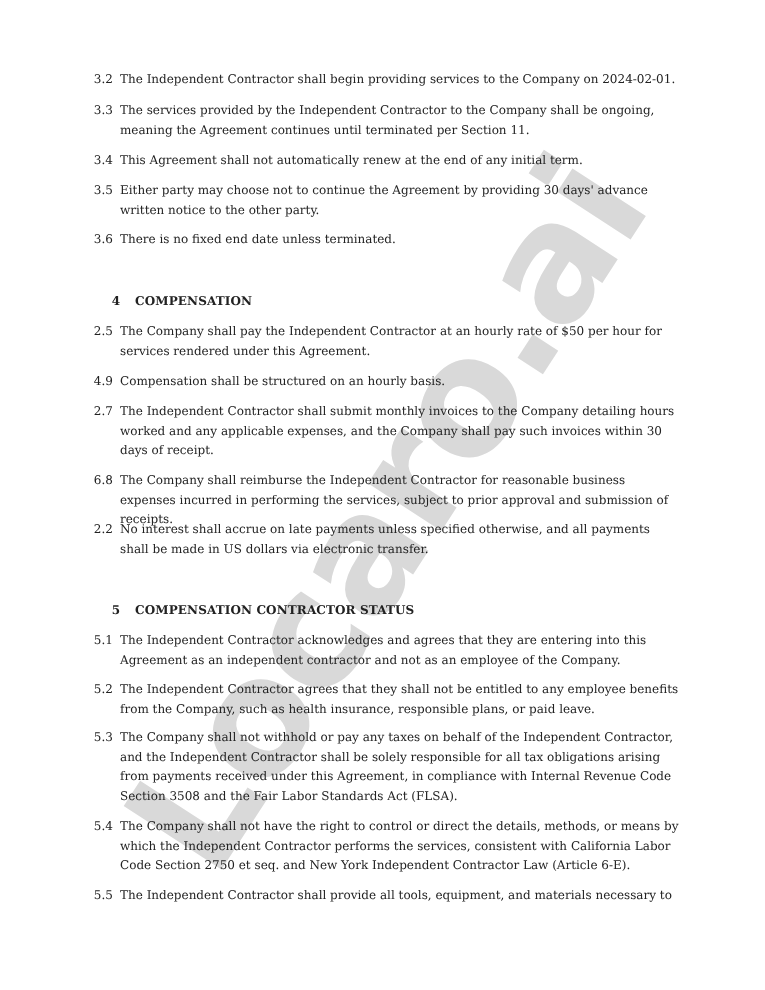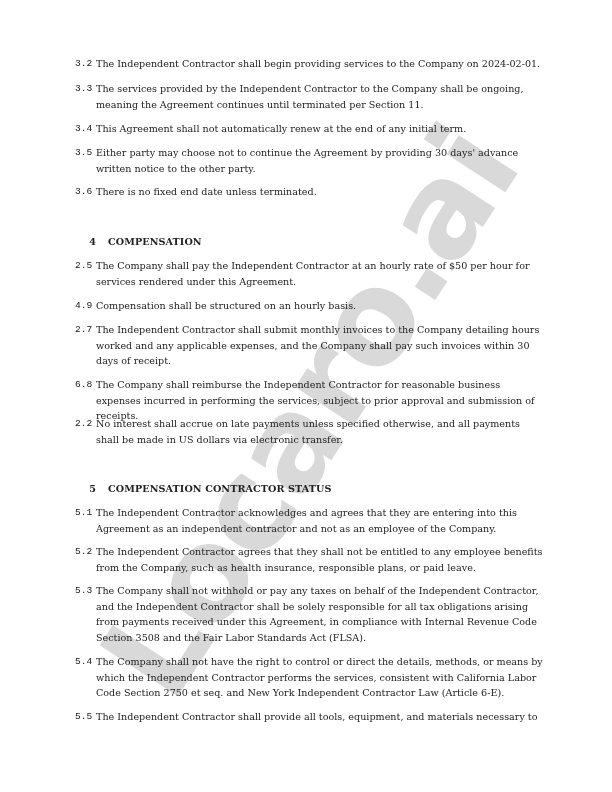--- a/index.html
+++ b/index.html
@@ -45,21 +45,20 @@
       position: absolute;
       left: 0;
       width: 612px;
       font-size: 9.6px;
       line-height: 15.6px;
     }
     .clause .num {
       position: absolute;
       left: 75px;
       width: 22px;
-      font-family: Liberation Mono, monospace;
     }
     .clause .text {
       position: absolute;
       left: 96px;
       width: 448px;
     }
     .heading {
       position: absolute;
       left: 0;
       width: 612px;

